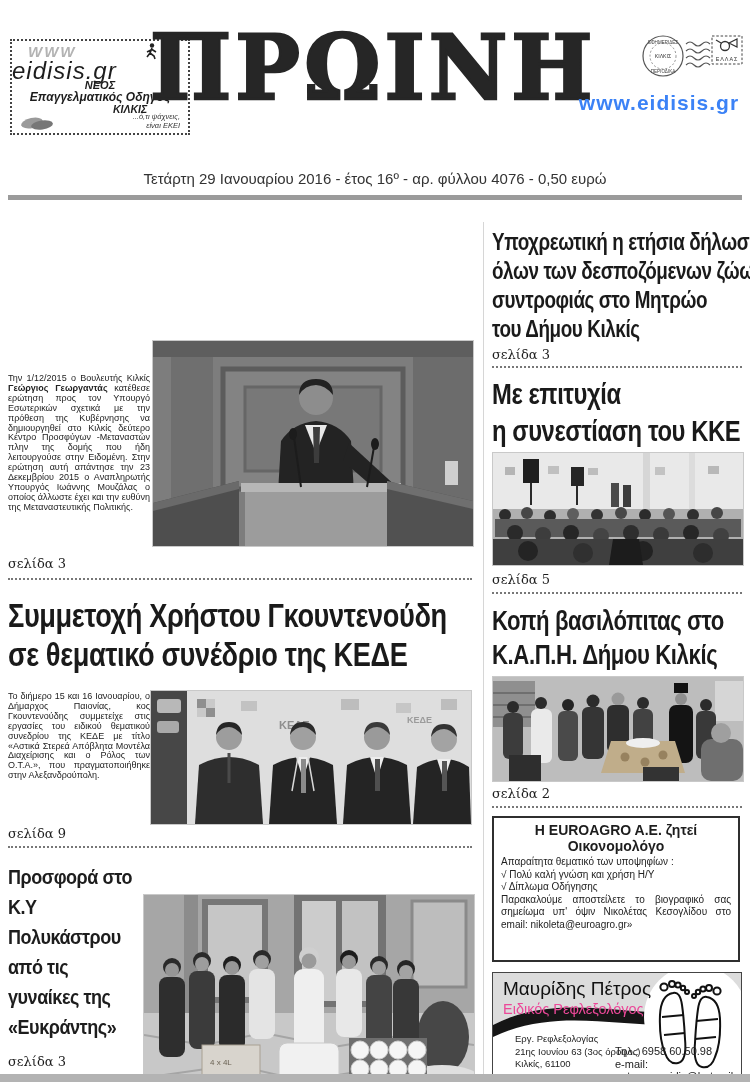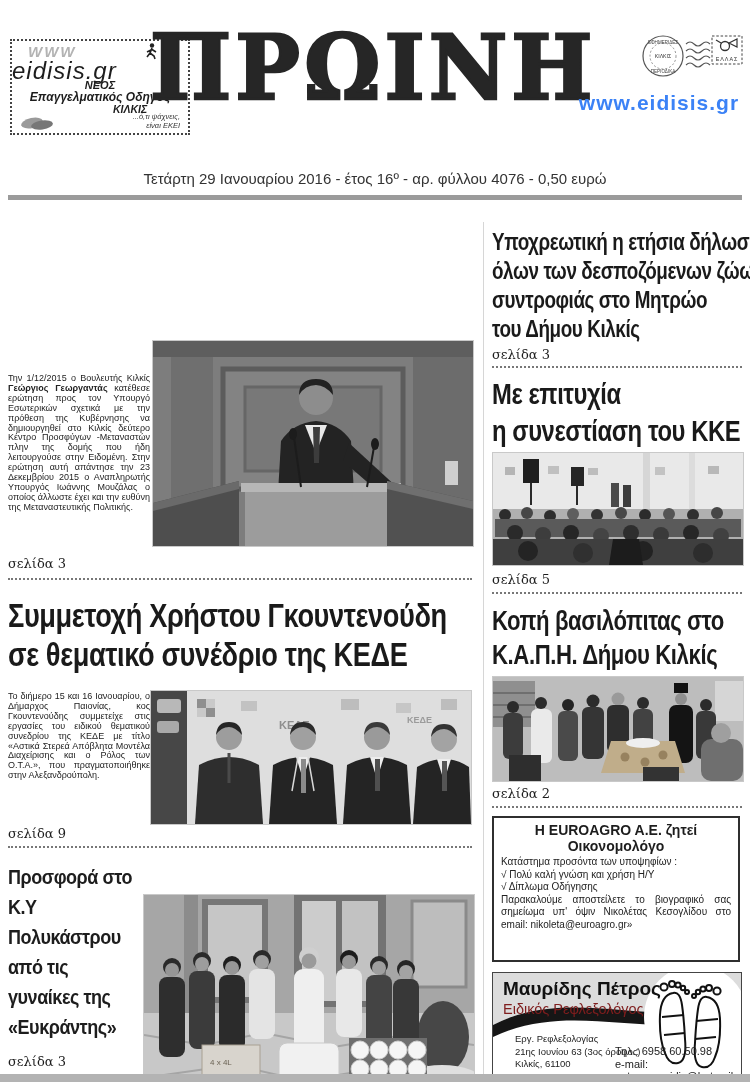--- a/index.html
+++ b/index.html
@@ -43,22 +43,22 @@
   .pageref{font-family:"DejaVu Serif",serif;font-size:13px;color:#1d1d1d;}
   .dotted{border-top:2px dotted #777;height:0;}
   
   .photo{border:1px solid #c9c9c9;background:#bbb;overflow:hidden;}
   .photo svg{display:block;width:100%;height:100%;}
   
   .euroagro{left:492px;top:816px;width:248px;height:146px;border:2px solid #2f2f2f;background:#fff;box-sizing:border-box;padding:4px 7px;}
   .euroagro .title{font-size:14px;font-weight:bold;text-align:center;margin-bottom:2px;}
   .euroagro .adline{font-size:10px;line-height:12.6px;text-align:justify;color:#222;}
   .reflex{left:492px;top:972px;width:248px;height:102px;border:1px solid #444;background:#fff;overflow:hidden;}
-  .reflex .name{position:absolute;left:10px;top:5px;font-size:19px;font-weight:bold;color:#111;}
-  .reflex .job{position:absolute;left:10px;top:28px;font-size:14.5px;color:#7f1d1d;}
+  .reflex .name{position:absolute;left:10px;top:5px;font-size:19px;font-weight:normal;color:#111;}
+  .reflex .job{position:absolute;left:10px;top:28px;font-size:14.5px;color:#ec4899;}
   .reflex .addr{position:absolute;left:22px;top:60px;font-size:9.5px;line-height:12.5px;color:#222;}
   .reflex .contact{position:absolute;left:122px;top:72px;font-size:11px;line-height:12.5px;color:#222;}
   .bottom-strip{left:0;top:1074px;width:750px;height:8px;background:#b3b3b3;}
 </style>
 </head>
 <body>
 
 <div id="page">
 
   <div class="abs promo-box">
@@ -376,21 +376,21 @@
       <rect x="16" y="78" width="32" height="26" fill="#2e2e2e"></rect>
       <rect x="150" y="90" width="36" height="14" fill="#333"></rect>
     </svg>
   </div>
 
   <div class="abs pageref" style="left:492px;top:786px;">σελίδα 2</div>
   <div class="abs dotted" style="left:492px;top:806px;width:250px;"></div>
 
   <div class="abs euroagro">
     <div class="title">Η EUROAGRO A.E. ζητεί Οικονομολόγο</div>
-    <div class="adline">Κατάστημα προσόντα των υποψηφίων :</div>
+    <div class="adline">Απαραίτητα θεματικό των υποψηφίων :</div>
     <div class="adline">√ Πολύ καλή γνώση και χρήση  Η/Υ</div>
     <div class="adline">√ Δίπλωμα Οδήγησης</div>
     <div class="adline">Παρακαλούμε αποστείλετε το βιογραφικό σας σημείωμα υπ' όψιν Νικολέτας Κεσογλίδου στο email: nikoleta@euroagro.gr»</div>
   </div>
 
   <div class="abs reflex">
     <svg class="abs" style="left:0;top:0" width="248" height="102" viewBox="0 0 248 102">
       <path d="M0,0 H248 V26 C170,62 80,10 0,52 Z" fill="#dcdcdc"></path>
       <path d="M0,52 C80,10 170,62 248,26 L248,38 C166,74 84,24 0,64 Z" fill="#161616"></path>
       <circle cx="203" cy="44" r="52" fill="#ffffff"></circle>

